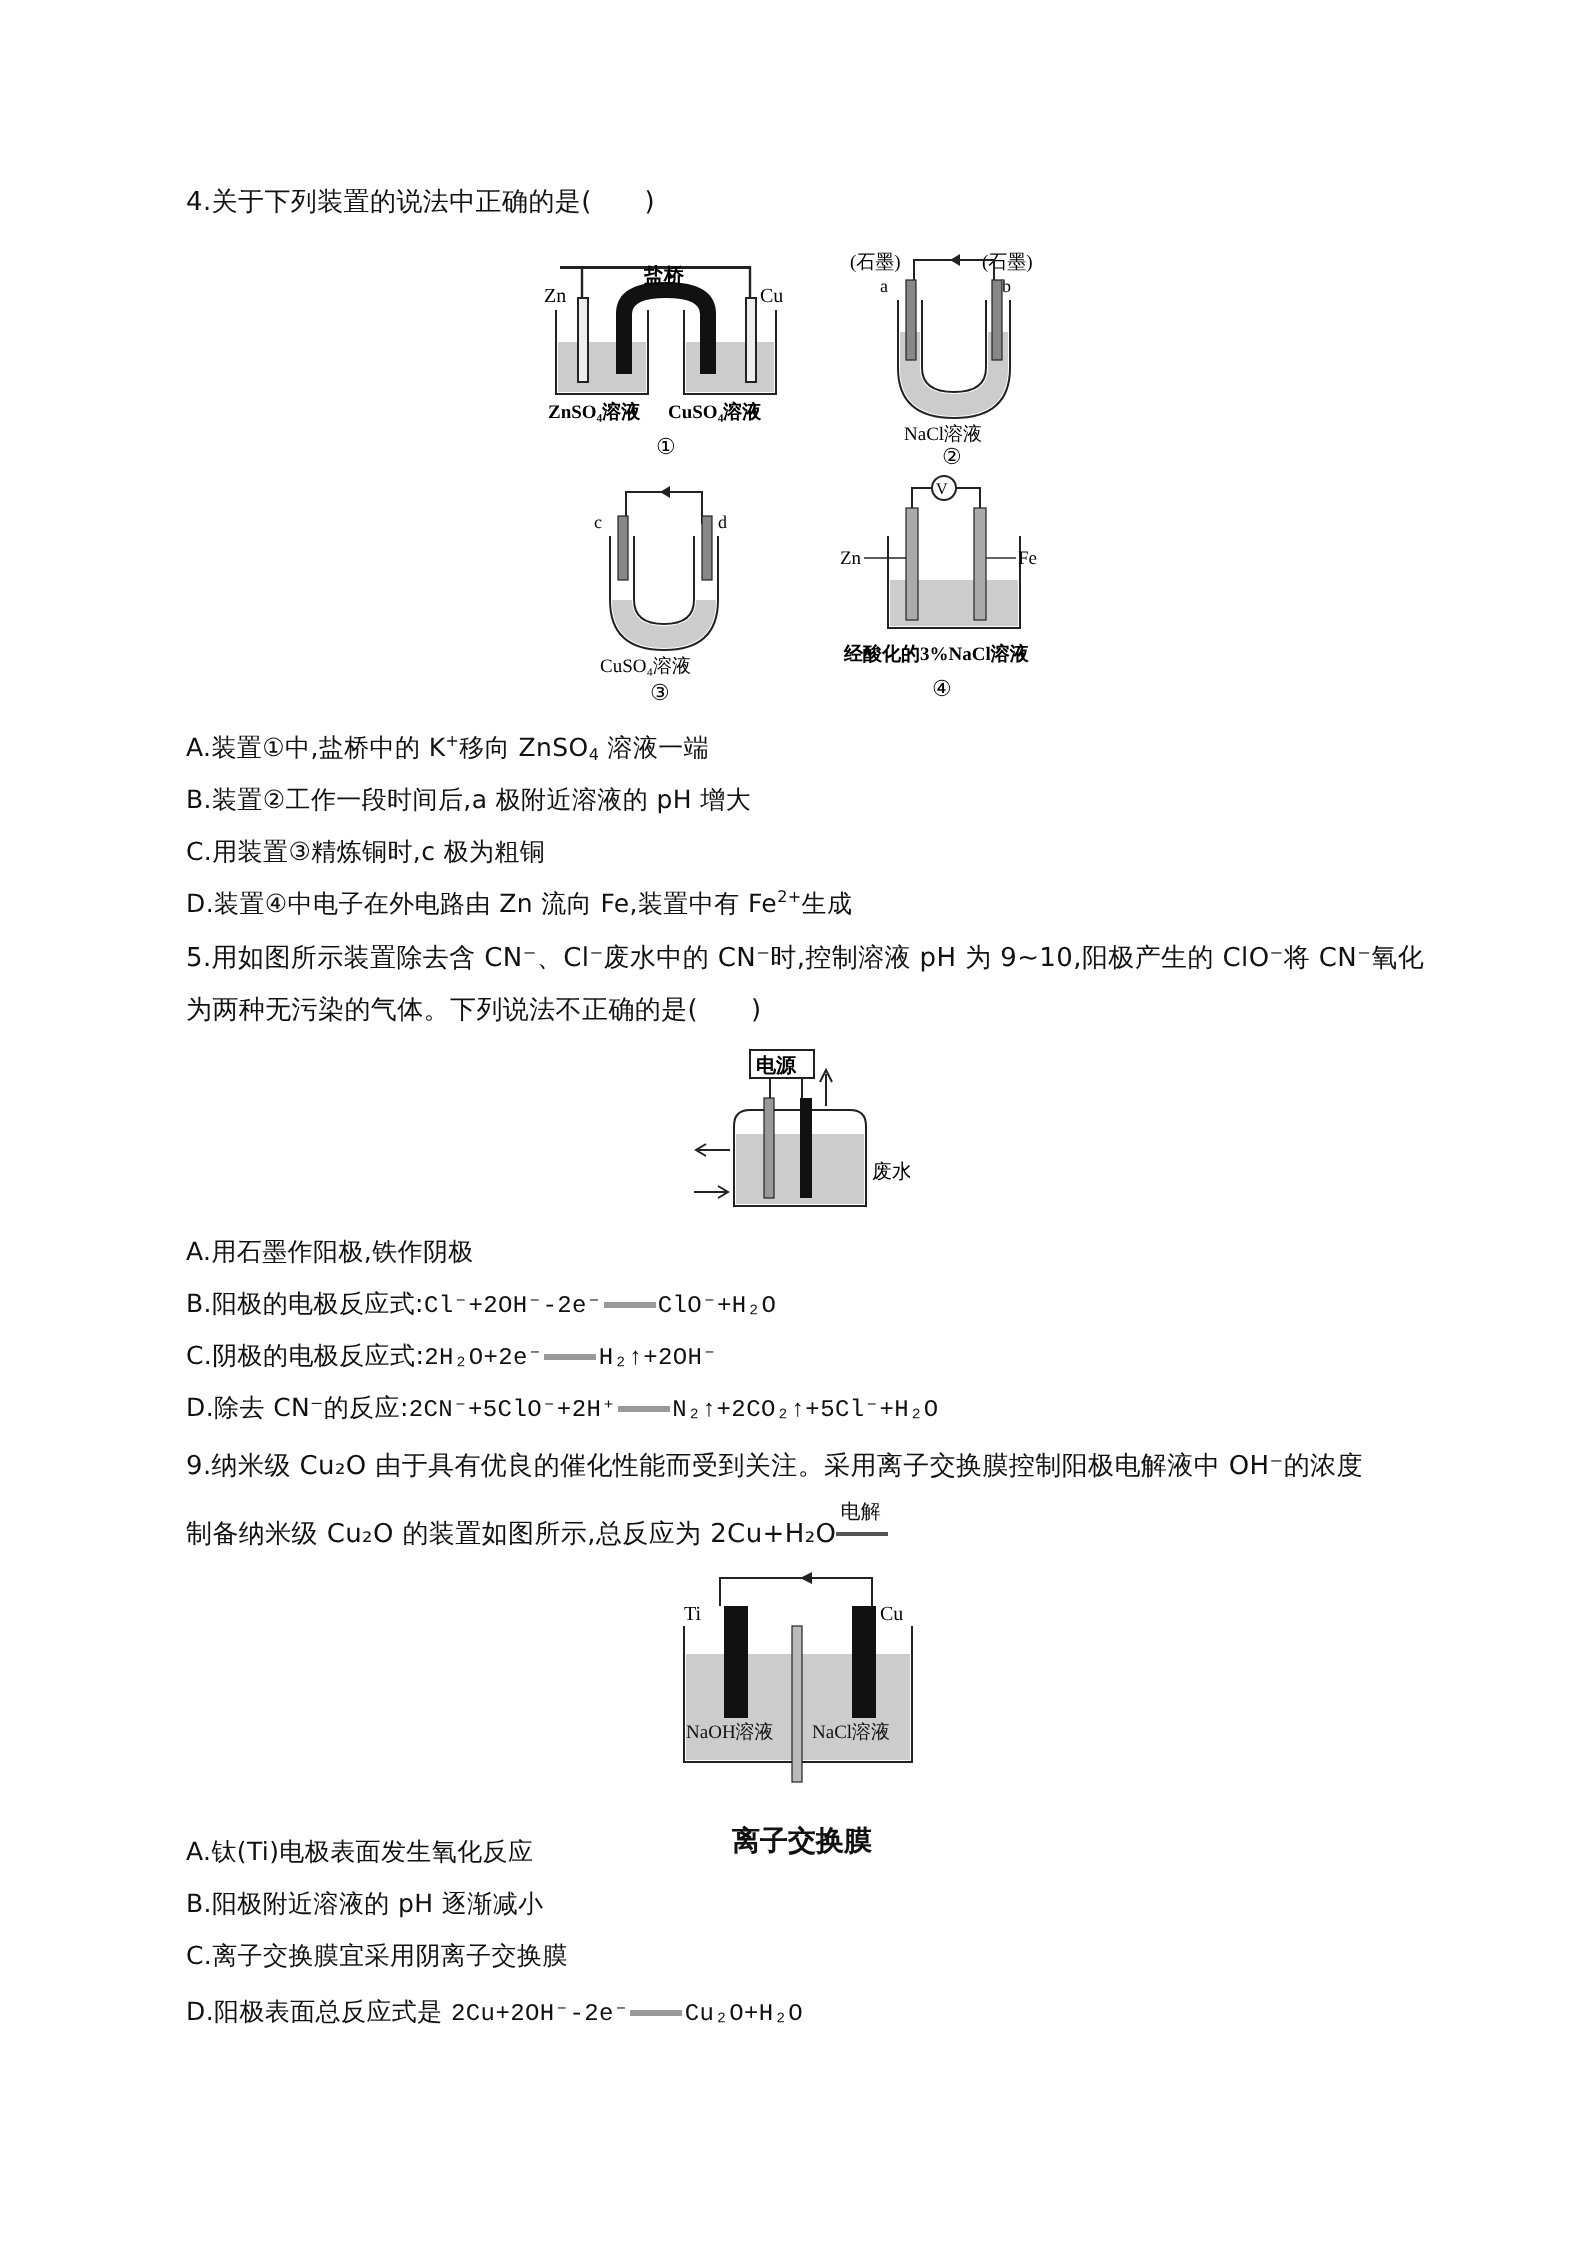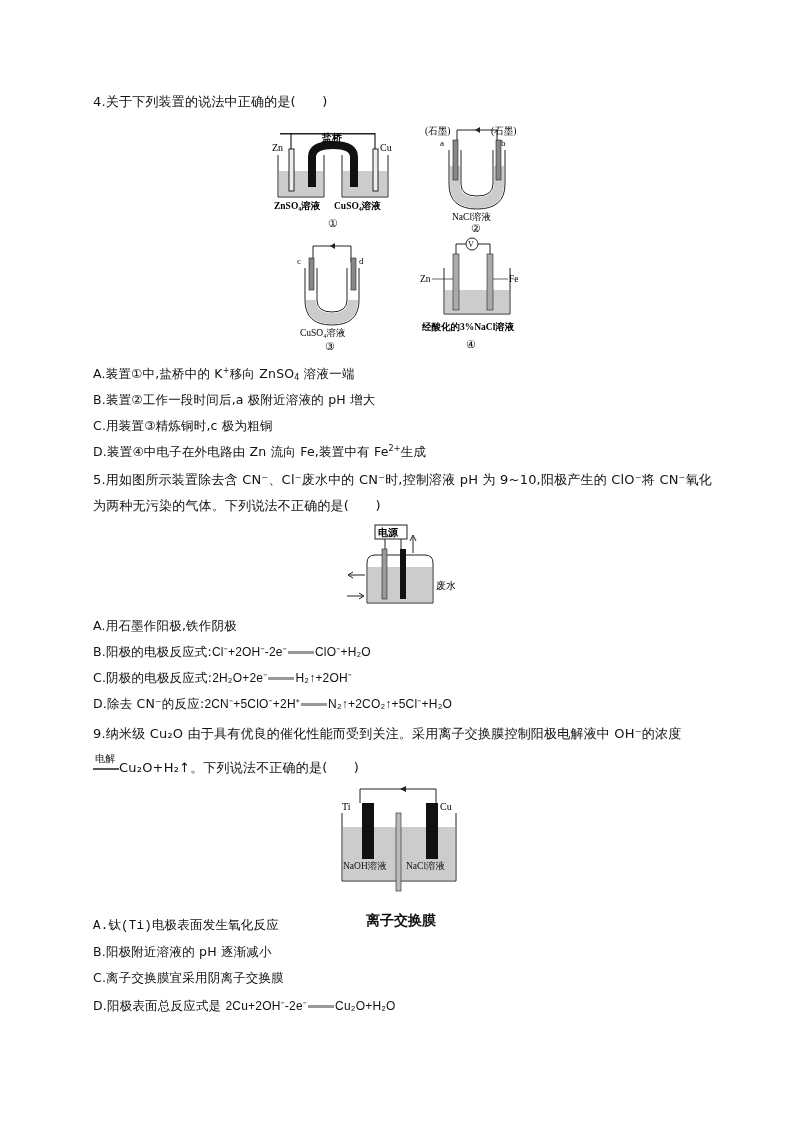--- a/index.html
+++ b/index.html
@@ -1,20 +1,20 @@
 <!DOCTYPE html>
 <html><head>
 <meta charset="utf-8">
 <style>
   html, body { margin:0; padding:0; background:#fff; }
   body { width:794px; height:1123px; position:relative; overflow:hidden;
          font-family:"DejaVu Sans", "Liberation Sans", sans-serif; color:#111; }
   .line { position:absolute; left:93px; font-size:12.5px; line-height:16px; white-space:nowrap; letter-spacing:0.2px; }
   .q { font-size:13px; }
-  .mono { font-family:Liberation Sans, sans-serif; font-size:12px; }
+  .mono { font-family:Liberation Mono, monospace; font-size:12px; }
   sup { font-size:8px; vertical-align:5px; line-height:0; }
   sub { font-size:8px; vertical-align:-2px; line-height:0; }
   .eq { display:inline-block; width:26px; height:3px; background:#999; vertical-align:middle; margin:0 1px; }
   .fig { position:absolute; }
   .fig svg { display:block; }
   .figtext { font-family:"Liberation Serif","DejaVu Serif",serif; }
 </style>
 </head>
 <body>
 
@@ -116,35 +116,35 @@
   <text x="91" y="66" font-size="10">废水</text>
 </svg>
 </div>
 
 <div class="line" style="top:618px;">A.用石墨作阳极,铁作阴极</div>
 <div class="line" style="top:644px;"><span>B.阳极的电极反应式:</span><span class="mono">Cl⁻+2OH⁻-2e⁻</span><span class="eq"></span><span class="mono">ClO⁻+H₂O</span></div>
 <div class="line" style="top:670px;"><span>C.阴极的电极反应式:</span><span class="mono">2H₂O+2e⁻</span><span class="eq"></span><span class="mono">H₂↑+2OH⁻</span></div>
 <div class="line" style="top:696px;"><span>D.除去 CN⁻的反应:</span><span class="mono">2CN⁻+5ClO⁻+2H⁺</span><span class="eq"></span><span class="mono">N₂↑+2CO₂↑+5Cl⁻+H₂O</span></div>
 
 <div class="line q" style="top:726px;">9.纳米级 Cu₂O 由于具有优良的催化性能而受到关注。采用离子交换膜控制阳极电解液中 OH⁻的浓度</div>
-<div class="line q" style="top:760px;"><span style="display:inline-block;position:relative;width:26px;height:10px;vertical-align:middle;"><span style="position:absolute;left:2px;top:-13px;font-size:10px;">电解</span><span style="position:absolute;left:0;top:4px;width:26px;height:2px;background:#555;"></span></span><span>Cu₂O+H₂↑。下列说法不正确的是(　　)</span></div>
+<div class="line q" style="top:760px;"><span>制备纳米级 Cu₂O 的装置如图所示,总反应为 2Cu+H₂O</span><span style="display:inline-block;position:relative;width:26px;height:10px;vertical-align:middle;"><span style="position:absolute;left:2px;top:-13px;font-size:10px;">电解</span><span style="position:absolute;left:0;top:4px;width:26px;height:2px;background:#555;"></span></span></div>
 
 <div class="fig" style="left:336px;top:783px;">
 <svg width="130" height="110" viewBox="0 0 130 110" class="figtext">
   <path d="M24 20 L24 6 L100 6 L100 20" fill="none" stroke="#222"></path>
   <path d="M70 3 L64 6 L70 9" fill="#222"></path>
   <text x="6" y="27" font-size="10">Ti</text>
   <text x="104" y="27" font-size="10">Cu</text>
   <path d="M6 30 L6 98 L120 98 L120 30" fill="none" stroke="#222"></path>
   <rect x="7" y="44" width="112" height="53" fill="#ccc"></rect>
   <rect x="26" y="20" width="12" height="56" fill="#111"></rect>
   <rect x="90" y="20" width="12" height="56" fill="#111"></rect>
   <rect x="60" y="30" width="5" height="78" fill="#bbb" stroke="#222" stroke-width="0.6"></rect>
   <text x="7" y="86" font-size="9.5" fill="#111">NaOH溶液</text>
   <text x="70" y="86" font-size="9.5" fill="#111">NaCl溶液</text>
 </svg>
 </div>
 <div style="position:absolute;left:366px;top:912px;font-size:14px;font-weight:bold;font-family:'Liberation Serif',serif;">离子交换膜</div>
 
-<div class="line" style="top:918px;font-family:Liberation Mono, monospace;">A.钛(Ti)电极表面发生氧化反应</div>
+<div class="line" style="top:918px;">A.钛(Ti)电极表面发生氧化反应</div>
 <div class="line" style="top:944px;">B.阳极附近溶液的 pH 逐渐减小</div>
 <div class="line" style="top:970px;">C.离子交换膜宜采用阴离子交换膜</div>
 <div class="line" style="top:998px;"><span>D.阳极表面总反应式是 </span><span class="mono">2Cu+2OH⁻-2e⁻</span><span class="eq"></span><span class="mono">Cu₂O+H₂O</span></div>
 
 </body></html>

